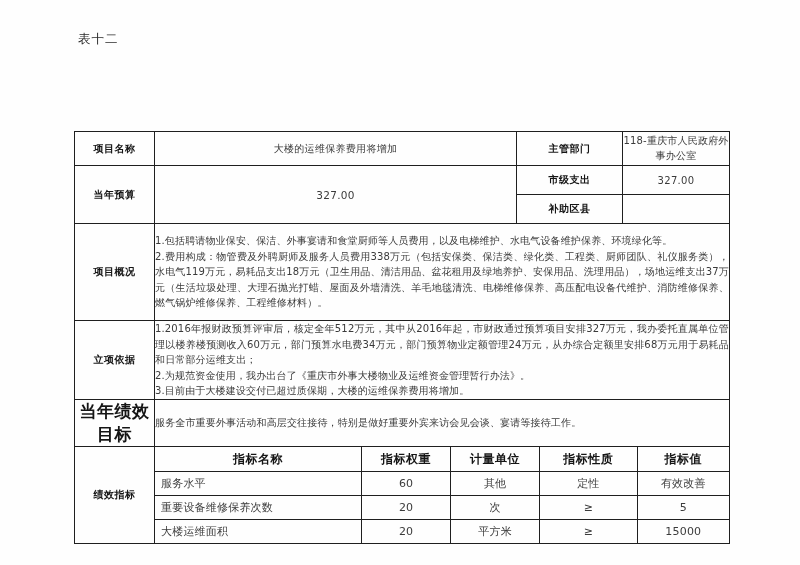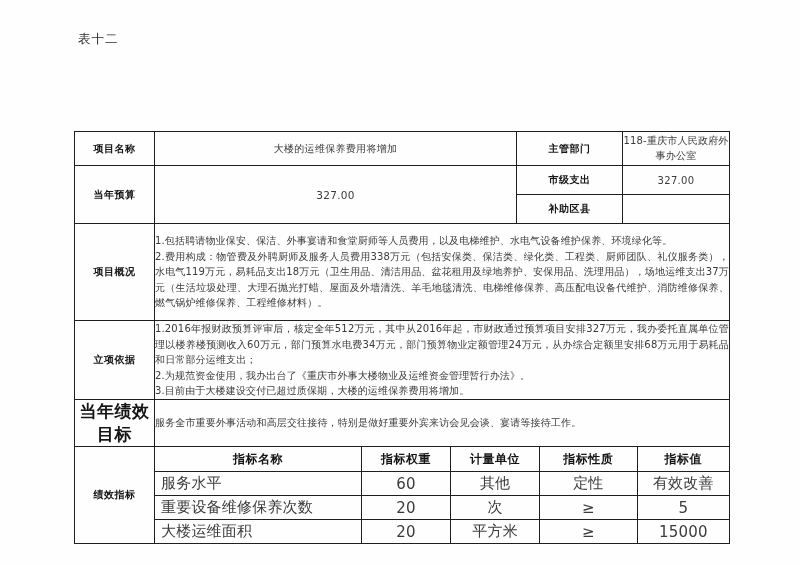--- a/index.html
+++ b/index.html
@@ -171,21 +171,21 @@
 
   .ind th {
     font-size: 12px;
     font-weight: 700;
     letter-spacing: .5px;
     color: #151515;
     height: 24px;
     text-align: center;
   }
   .ind td {
-    font-size: 15px;
+    font-size: 11px;
     color: #3b3b3b;
     text-align: center;
     letter-spacing: .2px;
   }
   .ind td.name {
     text-align: left;
     padding-left: 6px;
   }
 </style>
 </head>

